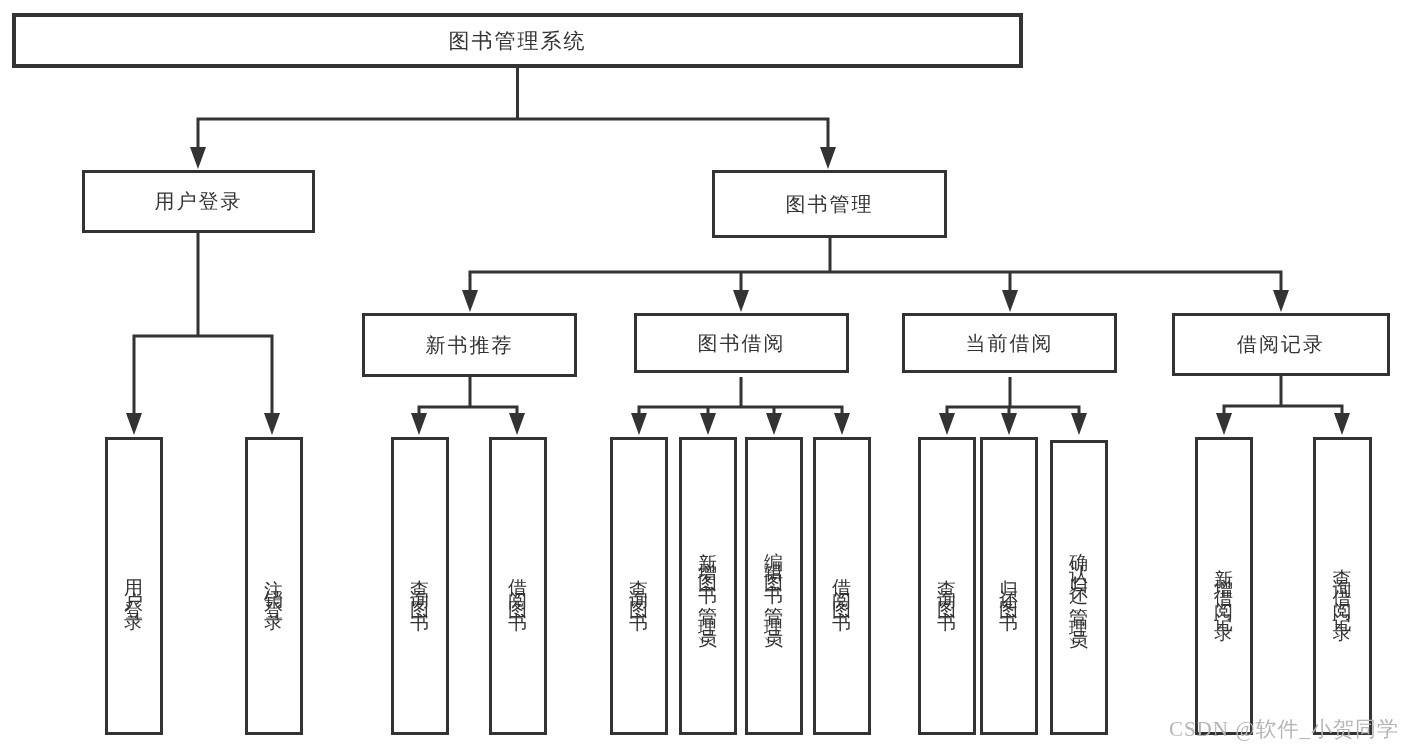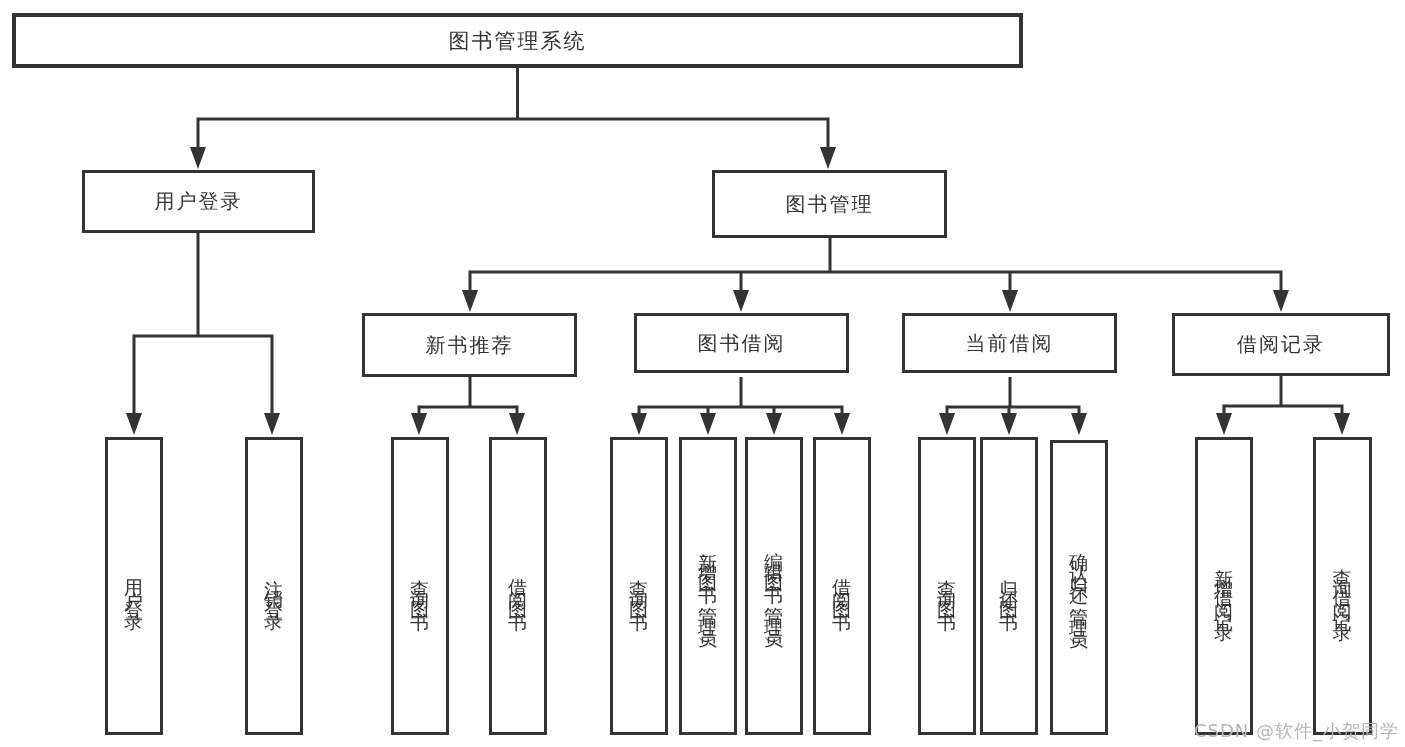--- a/index.html
+++ b/index.html
@@ -41,25 +41,26 @@
   .node.v .lbl {
     writing-mode: vertical-rl;
     font-size: 19px;
     letter-spacing: 11px;
     line-height: 1;
   }
   .watermark {
     position: absolute;
     right: 6px;
     bottom: 4px;
-    font-size: 18px;
+    font-size: 21px;
     color: #b5b5b5;
     letter-spacing: 1px;
     white-space: nowrap;
     z-index: 5;
+    font-family: Liberation Serif, serif;
   }
 </style>
 </head>
 <body>
 
 <div class="canvas">
 
   <svg class="connectors" width="1405" height="747" viewBox="0 0 1405 747">
     <g stroke="#333333" stroke-width="3" fill="none">
 

